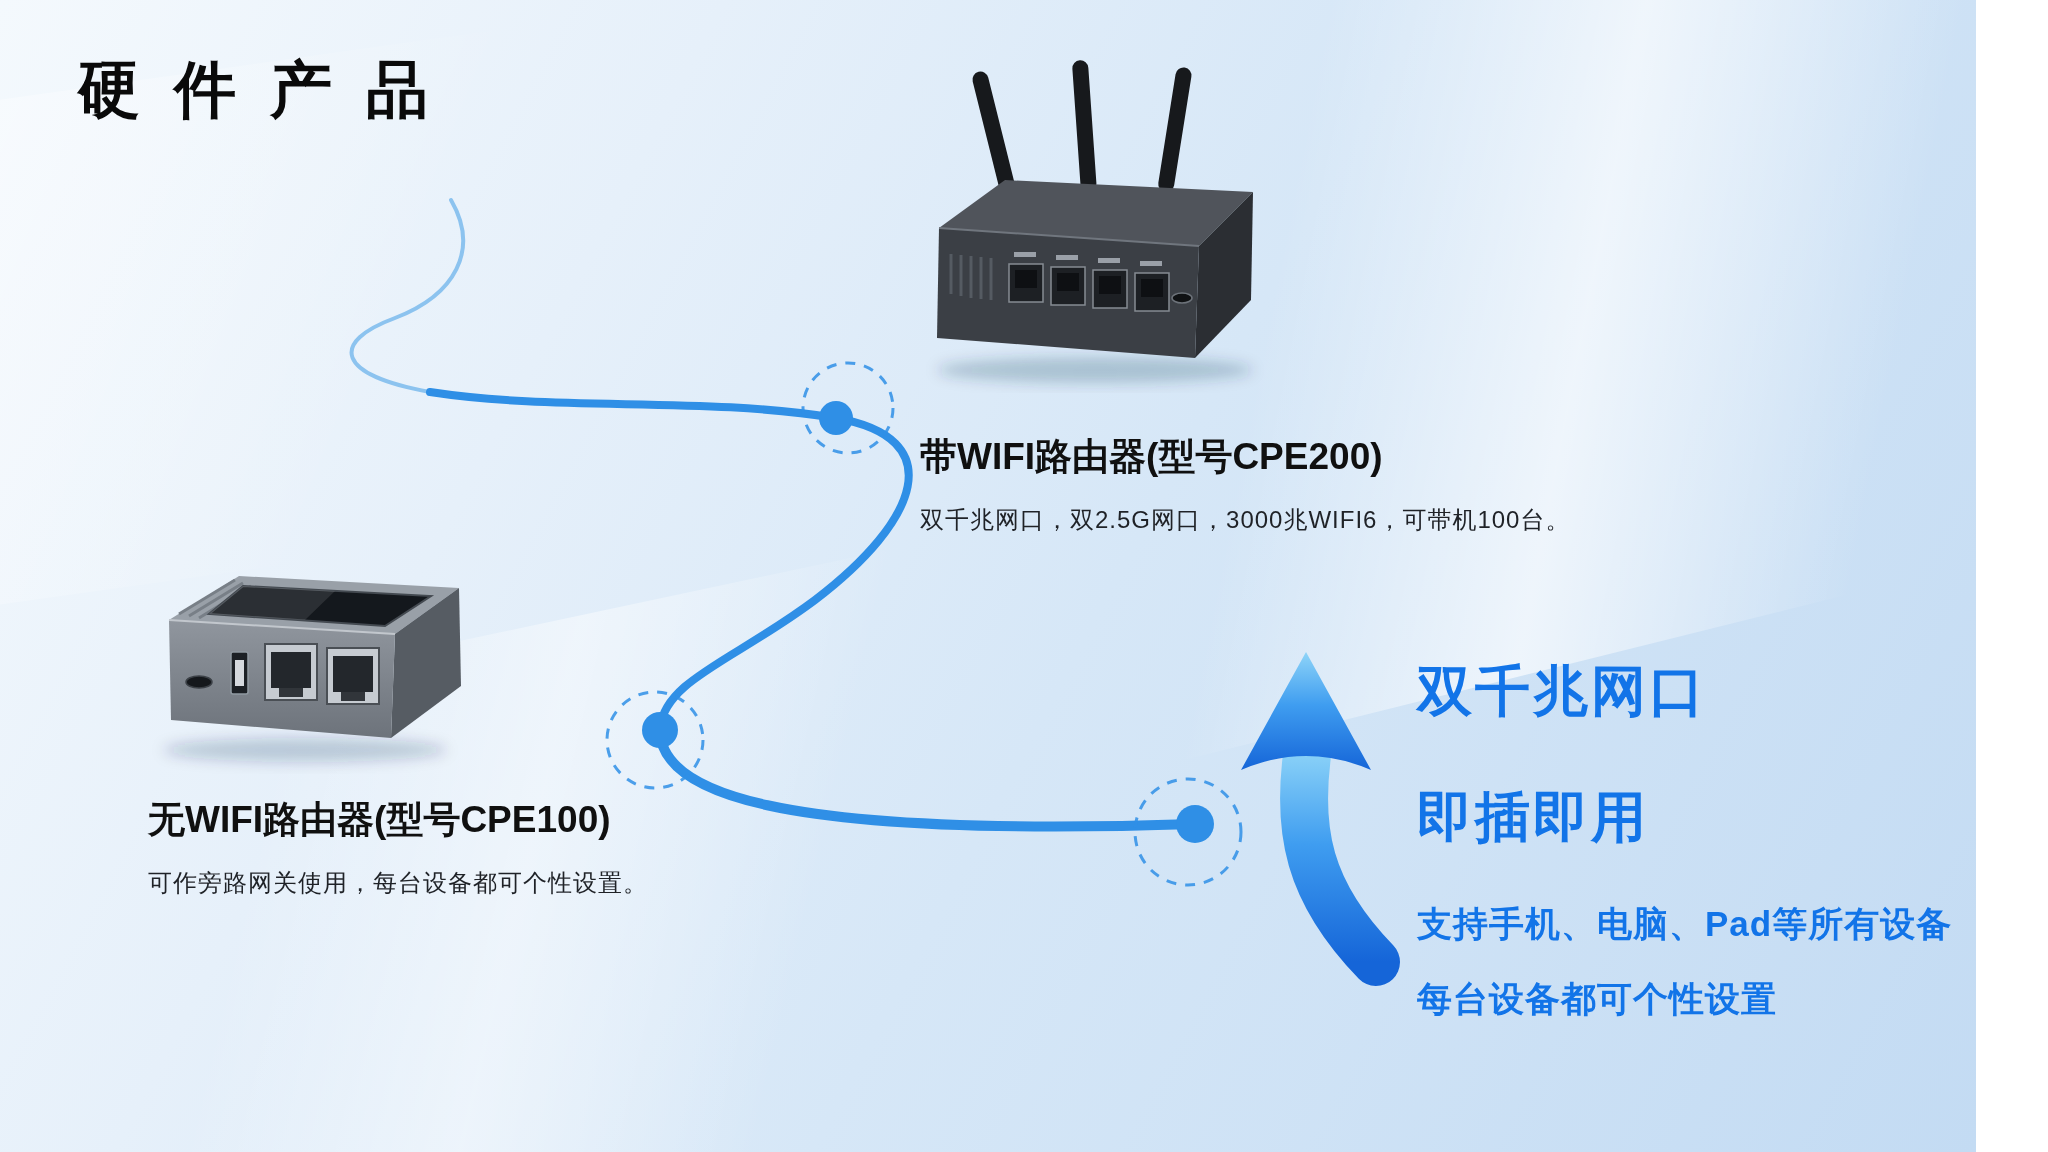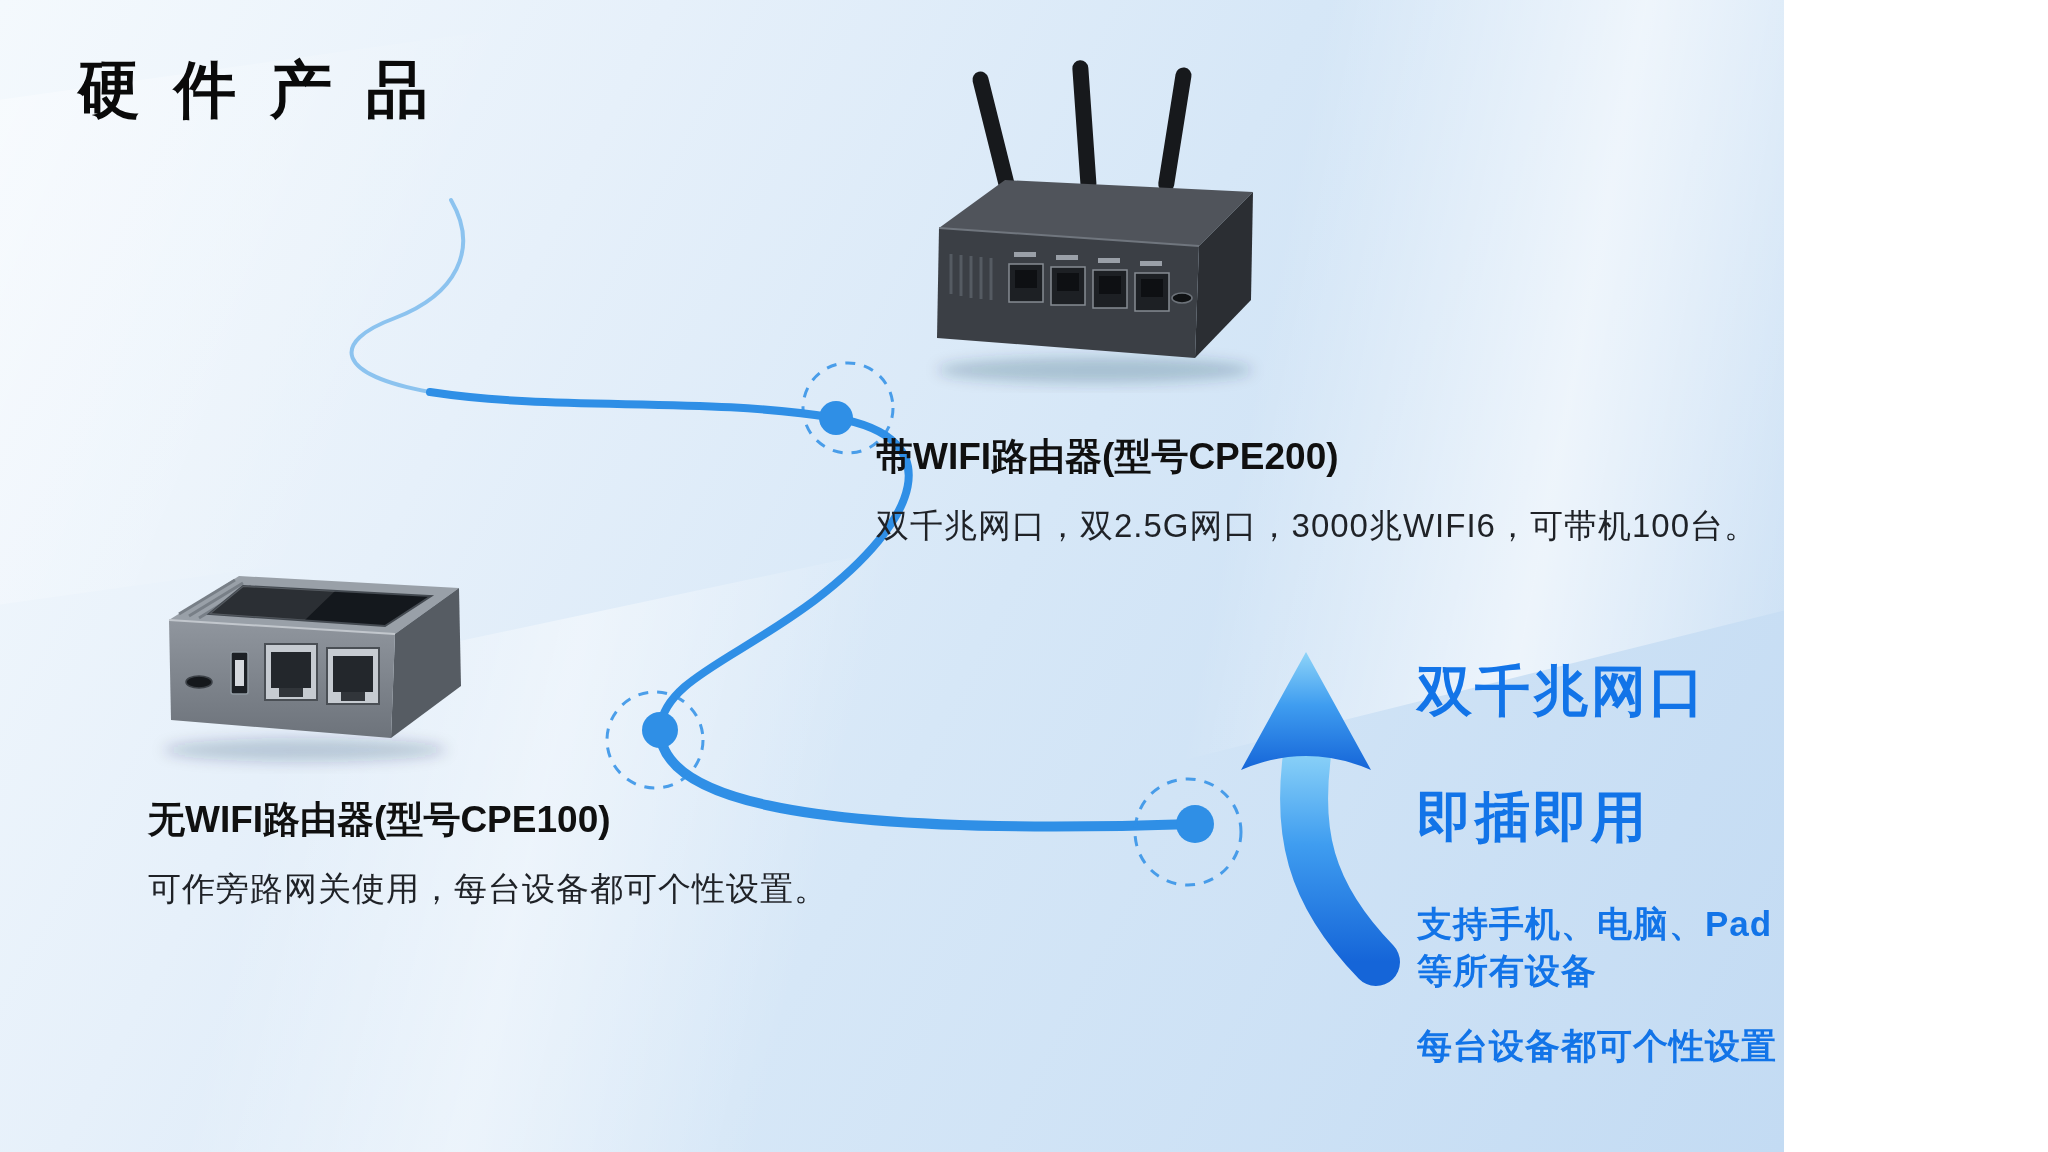--- a/index.html
+++ b/index.html
@@ -1,21 +1,21 @@
 <!DOCTYPE html>
 <html><head>
 <meta charset="utf-8">
 <style>
   html,body{margin:0;padding:0;}
   body{
     width:2048px;height:1152px;overflow:hidden;
     font-family:"Liberation Sans","DejaVu Sans",sans-serif;
   }
   .slide{
-    position:relative;width:1784px;height:1152px;
+    position:relative;width:1976px;height:1152px;
     background:linear-gradient(118deg,#f4f9fd 0%,#e6f0fa 28%,#d6e7f7 55%,#c3dbf3 100%);
     overflow:hidden;
   }
   .streak{position:absolute;pointer-events:none;}
   .s1{top:-260px;left:860px;width:1500px;height:900px;
       background:linear-gradient(115deg,rgba(255,255,255,0) 32%,rgba(255,255,255,.65) 50%,rgba(255,255,255,0) 68%);
       transform:rotate(-14deg);}
   .s2{bottom:-300px;left:-250px;width:1400px;height:800px;
       background:linear-gradient(115deg,rgba(255,255,255,0) 35%,rgba(255,255,255,.45) 52%,rgba(255,255,255,0) 70%);
       transform:rotate(-12deg);}
@@ -29,24 +29,24 @@
   }
 
   .flow-svg{position:absolute;left:0;top:0;width:2048px;height:1152px;}
 
   .device{position:absolute;}
   .dev-cpe200{left:905px;top:58px;width:380px;height:335px;}
   .dev-cpe100{left:145px;top:540px;width:335px;height:235px;}
   .device svg{width:100%;height:100%;display:block;}
 
   .prod-text{position:absolute;}
-  .pt-cpe200{left:876px;top:432px;}
+  .pt-cpe200{left:920px;top:432px;}
   .pt-cpe100{left:133px;top:795px;margin-left:15px;}
   .prod-title{font-size:37px;font-weight:700;color:#101010;margin:0 0 22px 0;}
-  .prod-line{font-size:33px;font-weight:500;color:#1f2227;margin:0 0 22px 0;letter-spacing:1px;}
+  .prod-line{font-size:24px;font-weight:500;color:#1f2227;margin:0 0 22px 0;letter-spacing:1px;}
 
   .highlights{position:absolute;left:1417px;top:655px;}
   .hl-big{font-size:55px;font-weight:800;color:#1274e8;margin:0 0 52px 0;letter-spacing:3px;}
   .hl-big.second{margin-bottom:46px;}
   .hl-small{font-size:35px;font-weight:700;color:#1274e8;margin:4px 0 28px 0;letter-spacing:1px;}
 </style>
 </head>
 <body>
 
 <div class="slide">

